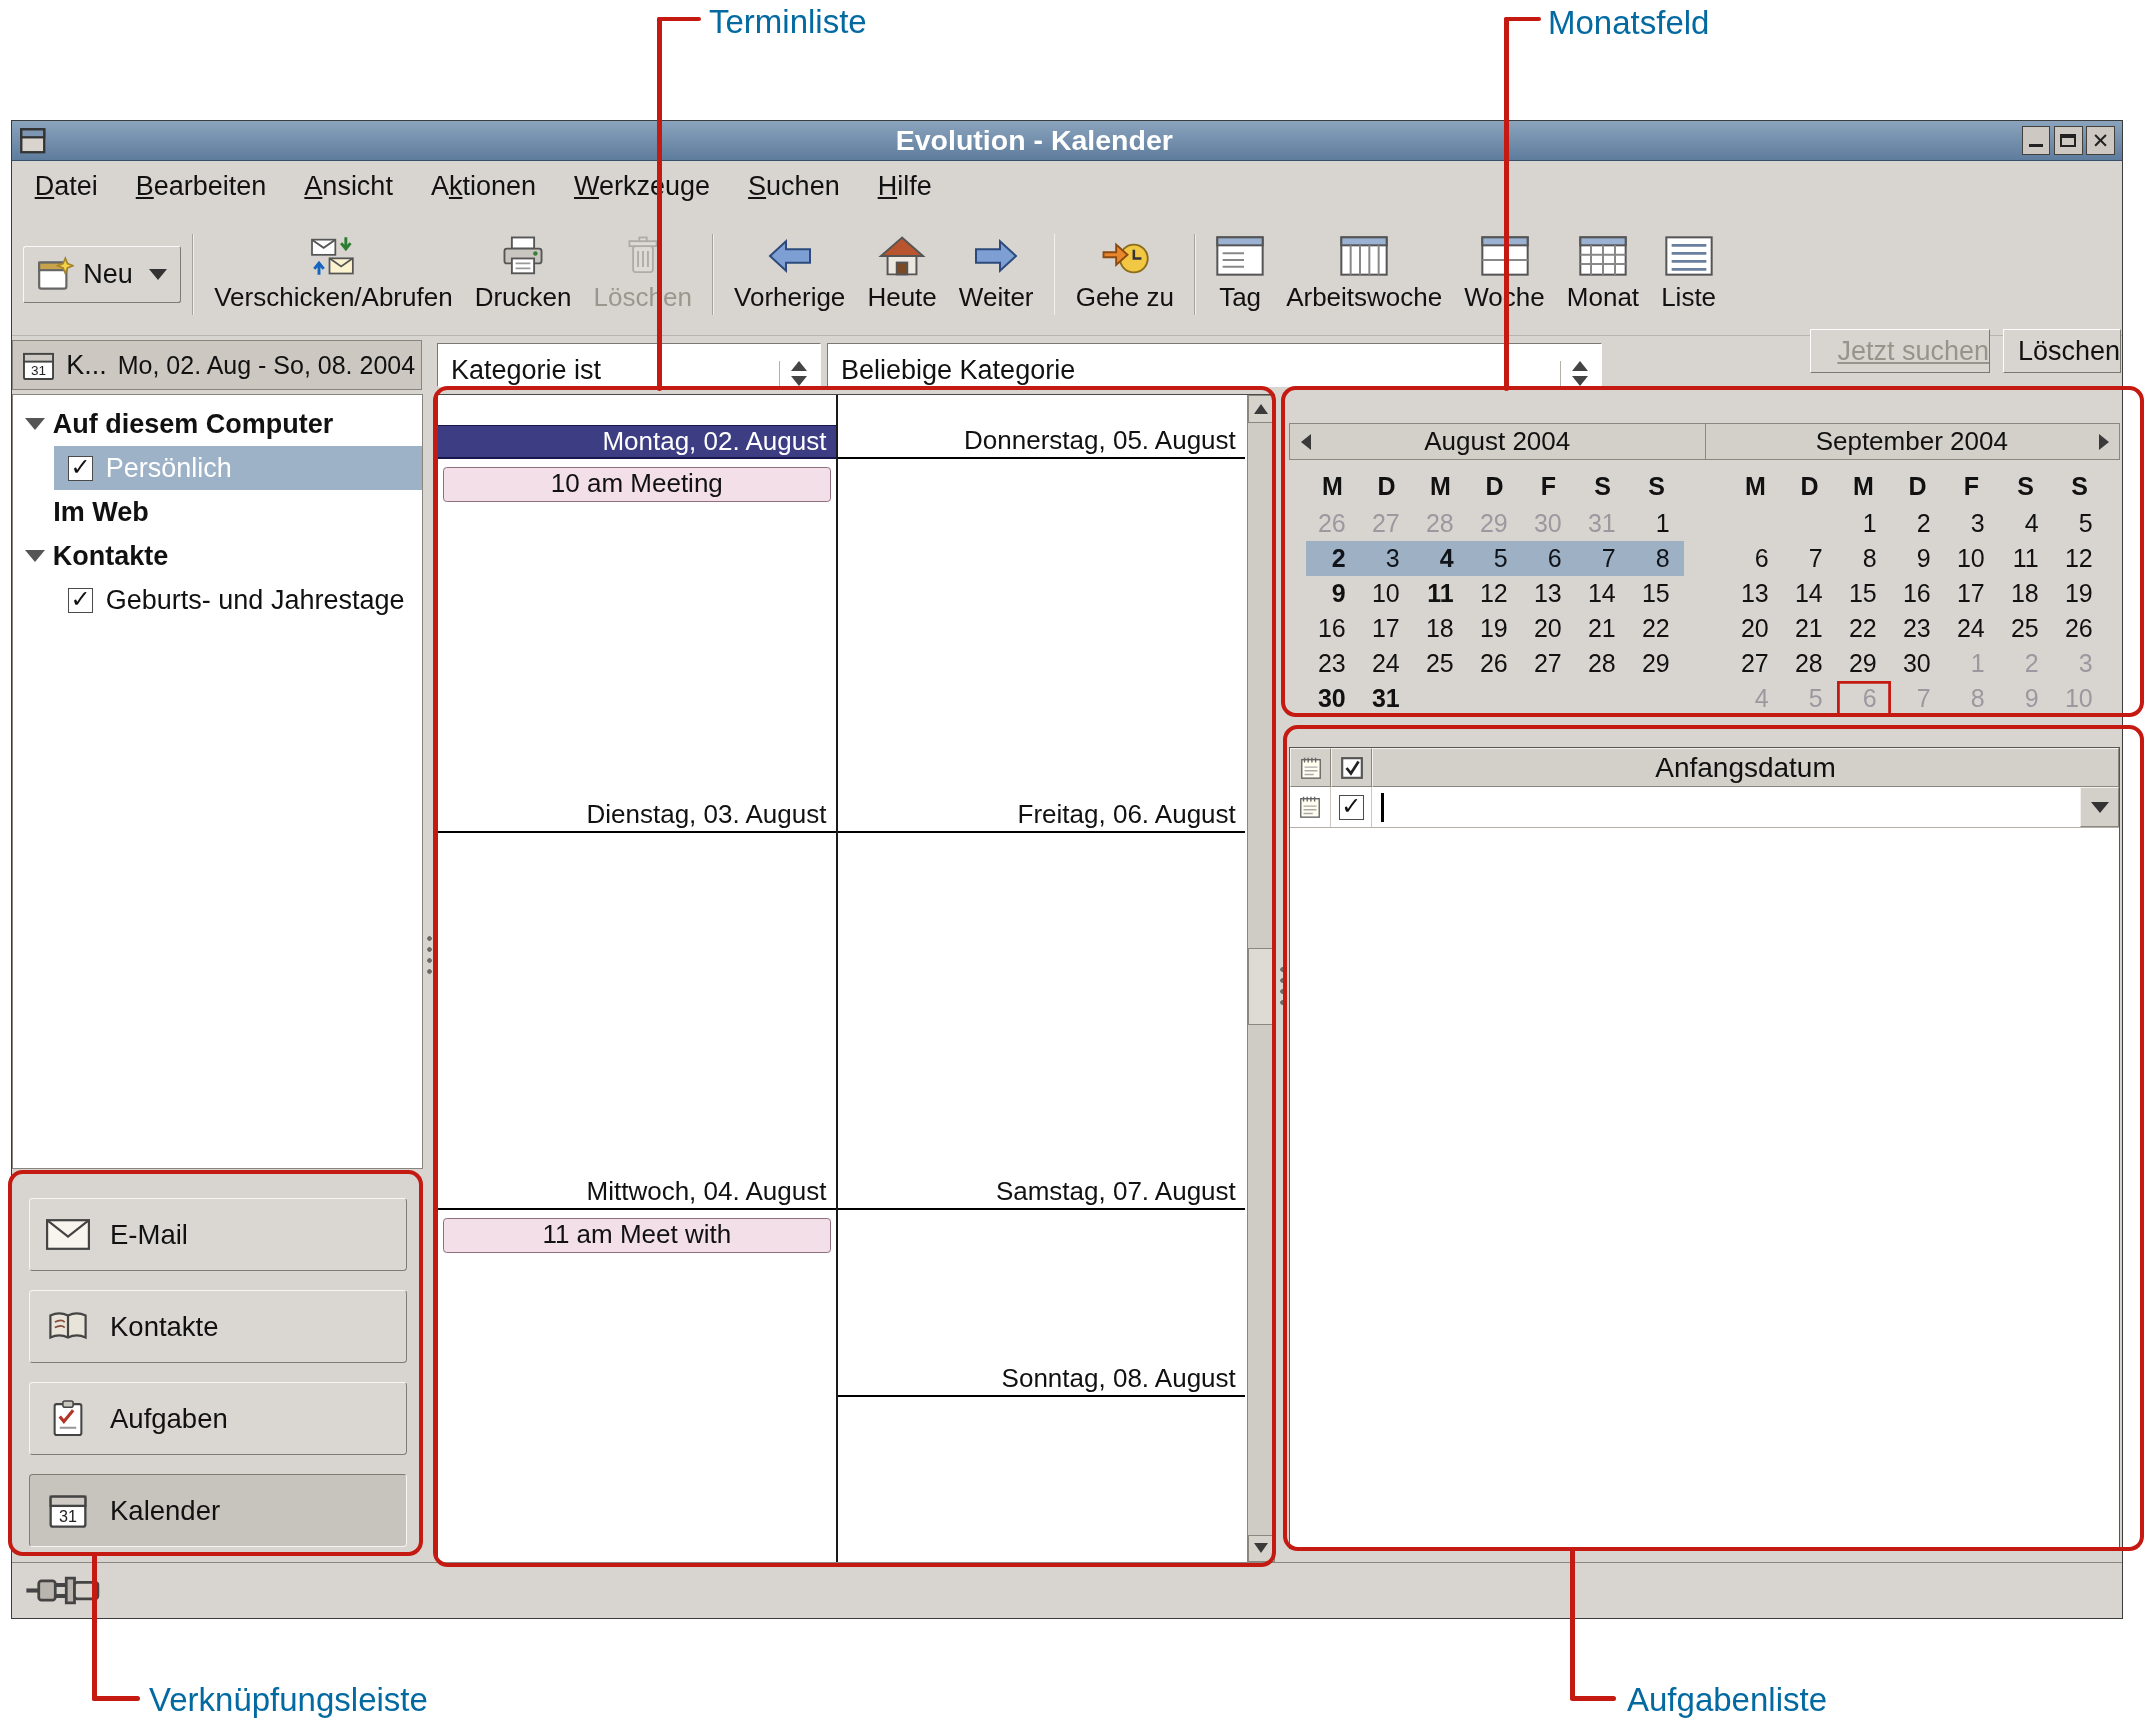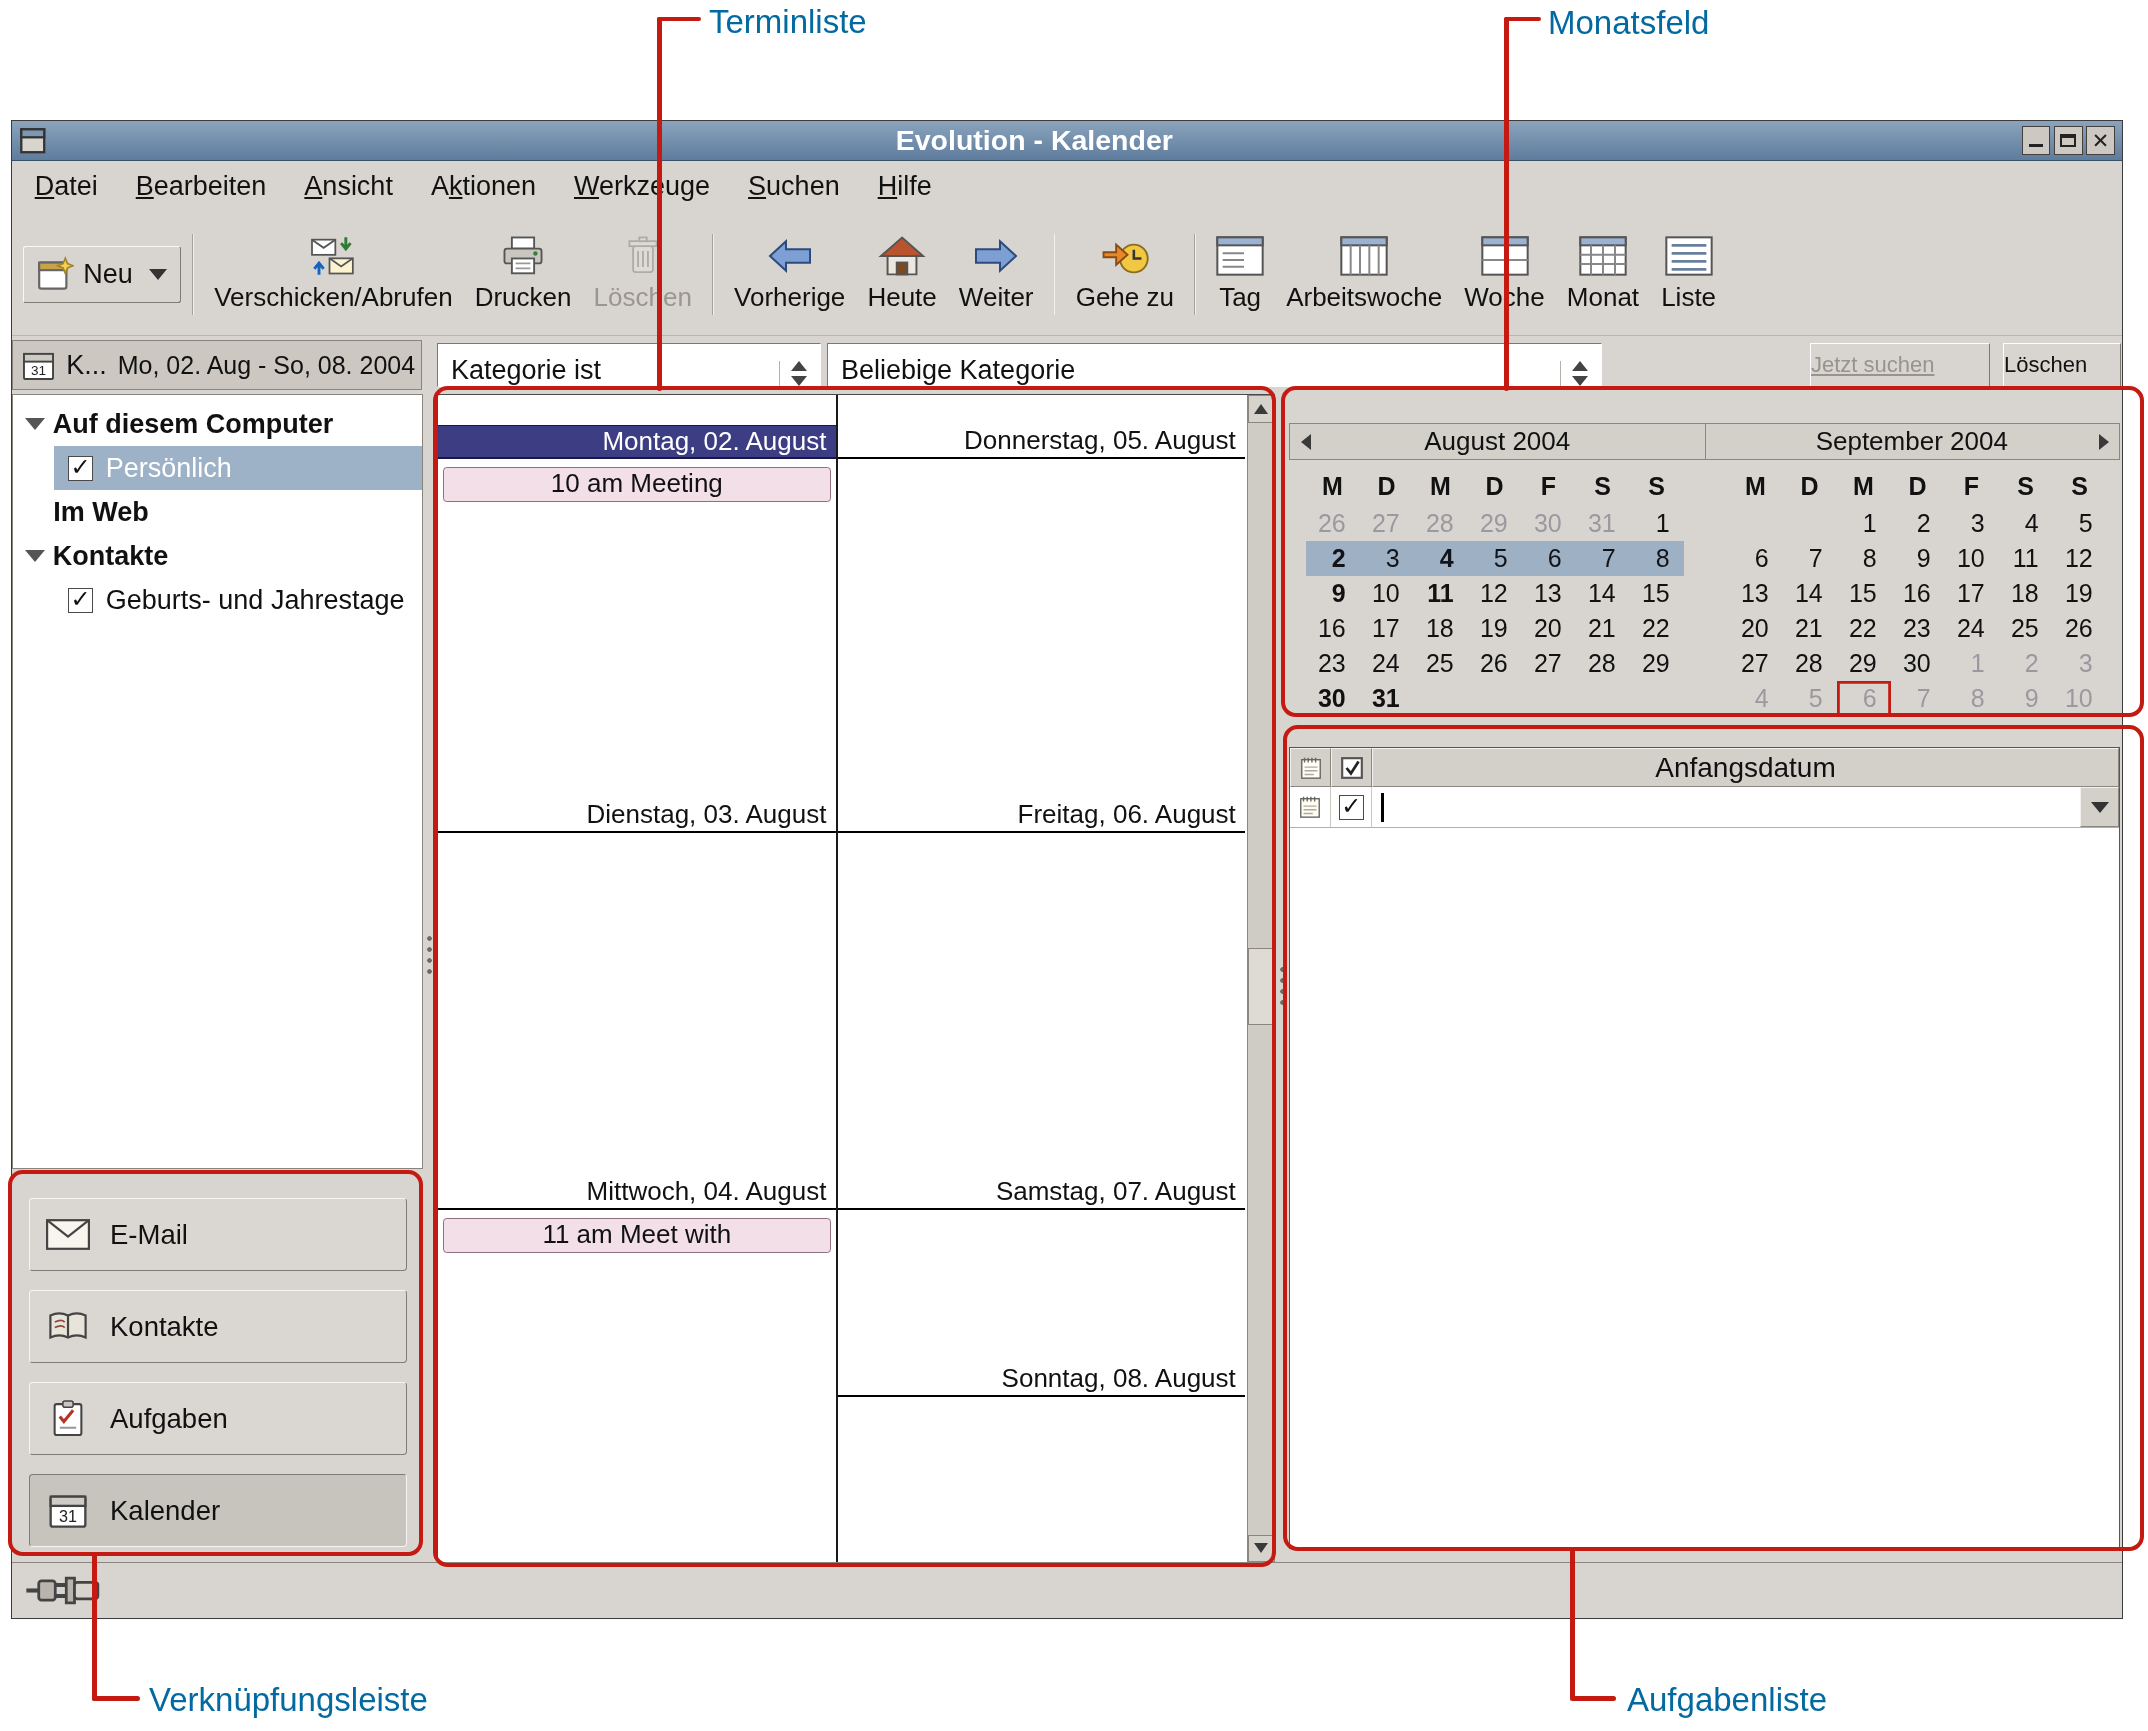--- a/index.html
+++ b/index.html
@@ -40,21 +40,21 @@
   .fh-icon{width:33px;height:31px;flex:0 0 auto}
   .fh-title{font-size:27px;white-space:nowrap}
   .fh-range{font-size:25px;white-space:nowrap}
   .combo{position:absolute;top:222px;height:44px;background:#fff;border:1.8px solid;border-color:#7c7870 #fdfdfd #fdfdfd #7c7870;display:flex;align-items:flex-end;padding:0 13px;font-size:27px}
   #combo-category{left:425px;width:384px}
   #combo-value{left:815px;width:775px}
   .combo .spin{margin-left:auto;display:flex;flex-direction:column;gap:4.6px;padding-left:11px;border-left:0.9px solid #b5b1aa}
   .spin i{width:0;height:0;border-left:8.3px solid transparent;border-right:8.3px solid transparent;display:block}
   .spin .up{border-bottom:10px solid #444}
   .spin .down{border-top:10px solid #444}
-  .push-btn{position:absolute;top:222px;height:44px;background:#d8d5d0;border:1.8px solid;border-color:#fdfdfd #7c7870 #7c7870 #fdfdfd;display:flex;align-items:center;justify-content:flex-start;font-size:22px}
+  .push-btn{position:absolute;top:208px;height:44px;background:#d8d5d0;border:1.8px solid;border-color:#fdfdfd #7c7870 #7c7870 #fdfdfd;display:flex;align-items:center;justify-content:flex-end;font-size:27px}
   #btn-search{left:1798px;width:180px;color:#98948c;text-decoration:underline}
   #btn-clear{left:1991px;width:118px}
 
   
   #folder-tree{position:absolute;left:0;top:273px;width:411px;height:775px;background:#fff;border:0.9px solid #89857e;padding-top:7.3px;overflow:hidden}
   .tree-row{height:44px;display:flex;align-items:center;font-size:27px}
   .tr-group{font-weight:bold;padding-left:9.2px;gap:5px}
   .expander{width:0;height:0;border-left:10px solid transparent;border-right:10px solid transparent;border-top:12px solid #555;margin:0 2.8px;flex:0 0 auto}
   .expander-spacer{width:26px;flex:0 0 auto}
   .tr-leaf{margin-left:41px;padding-left:13.8px;gap:13px}

